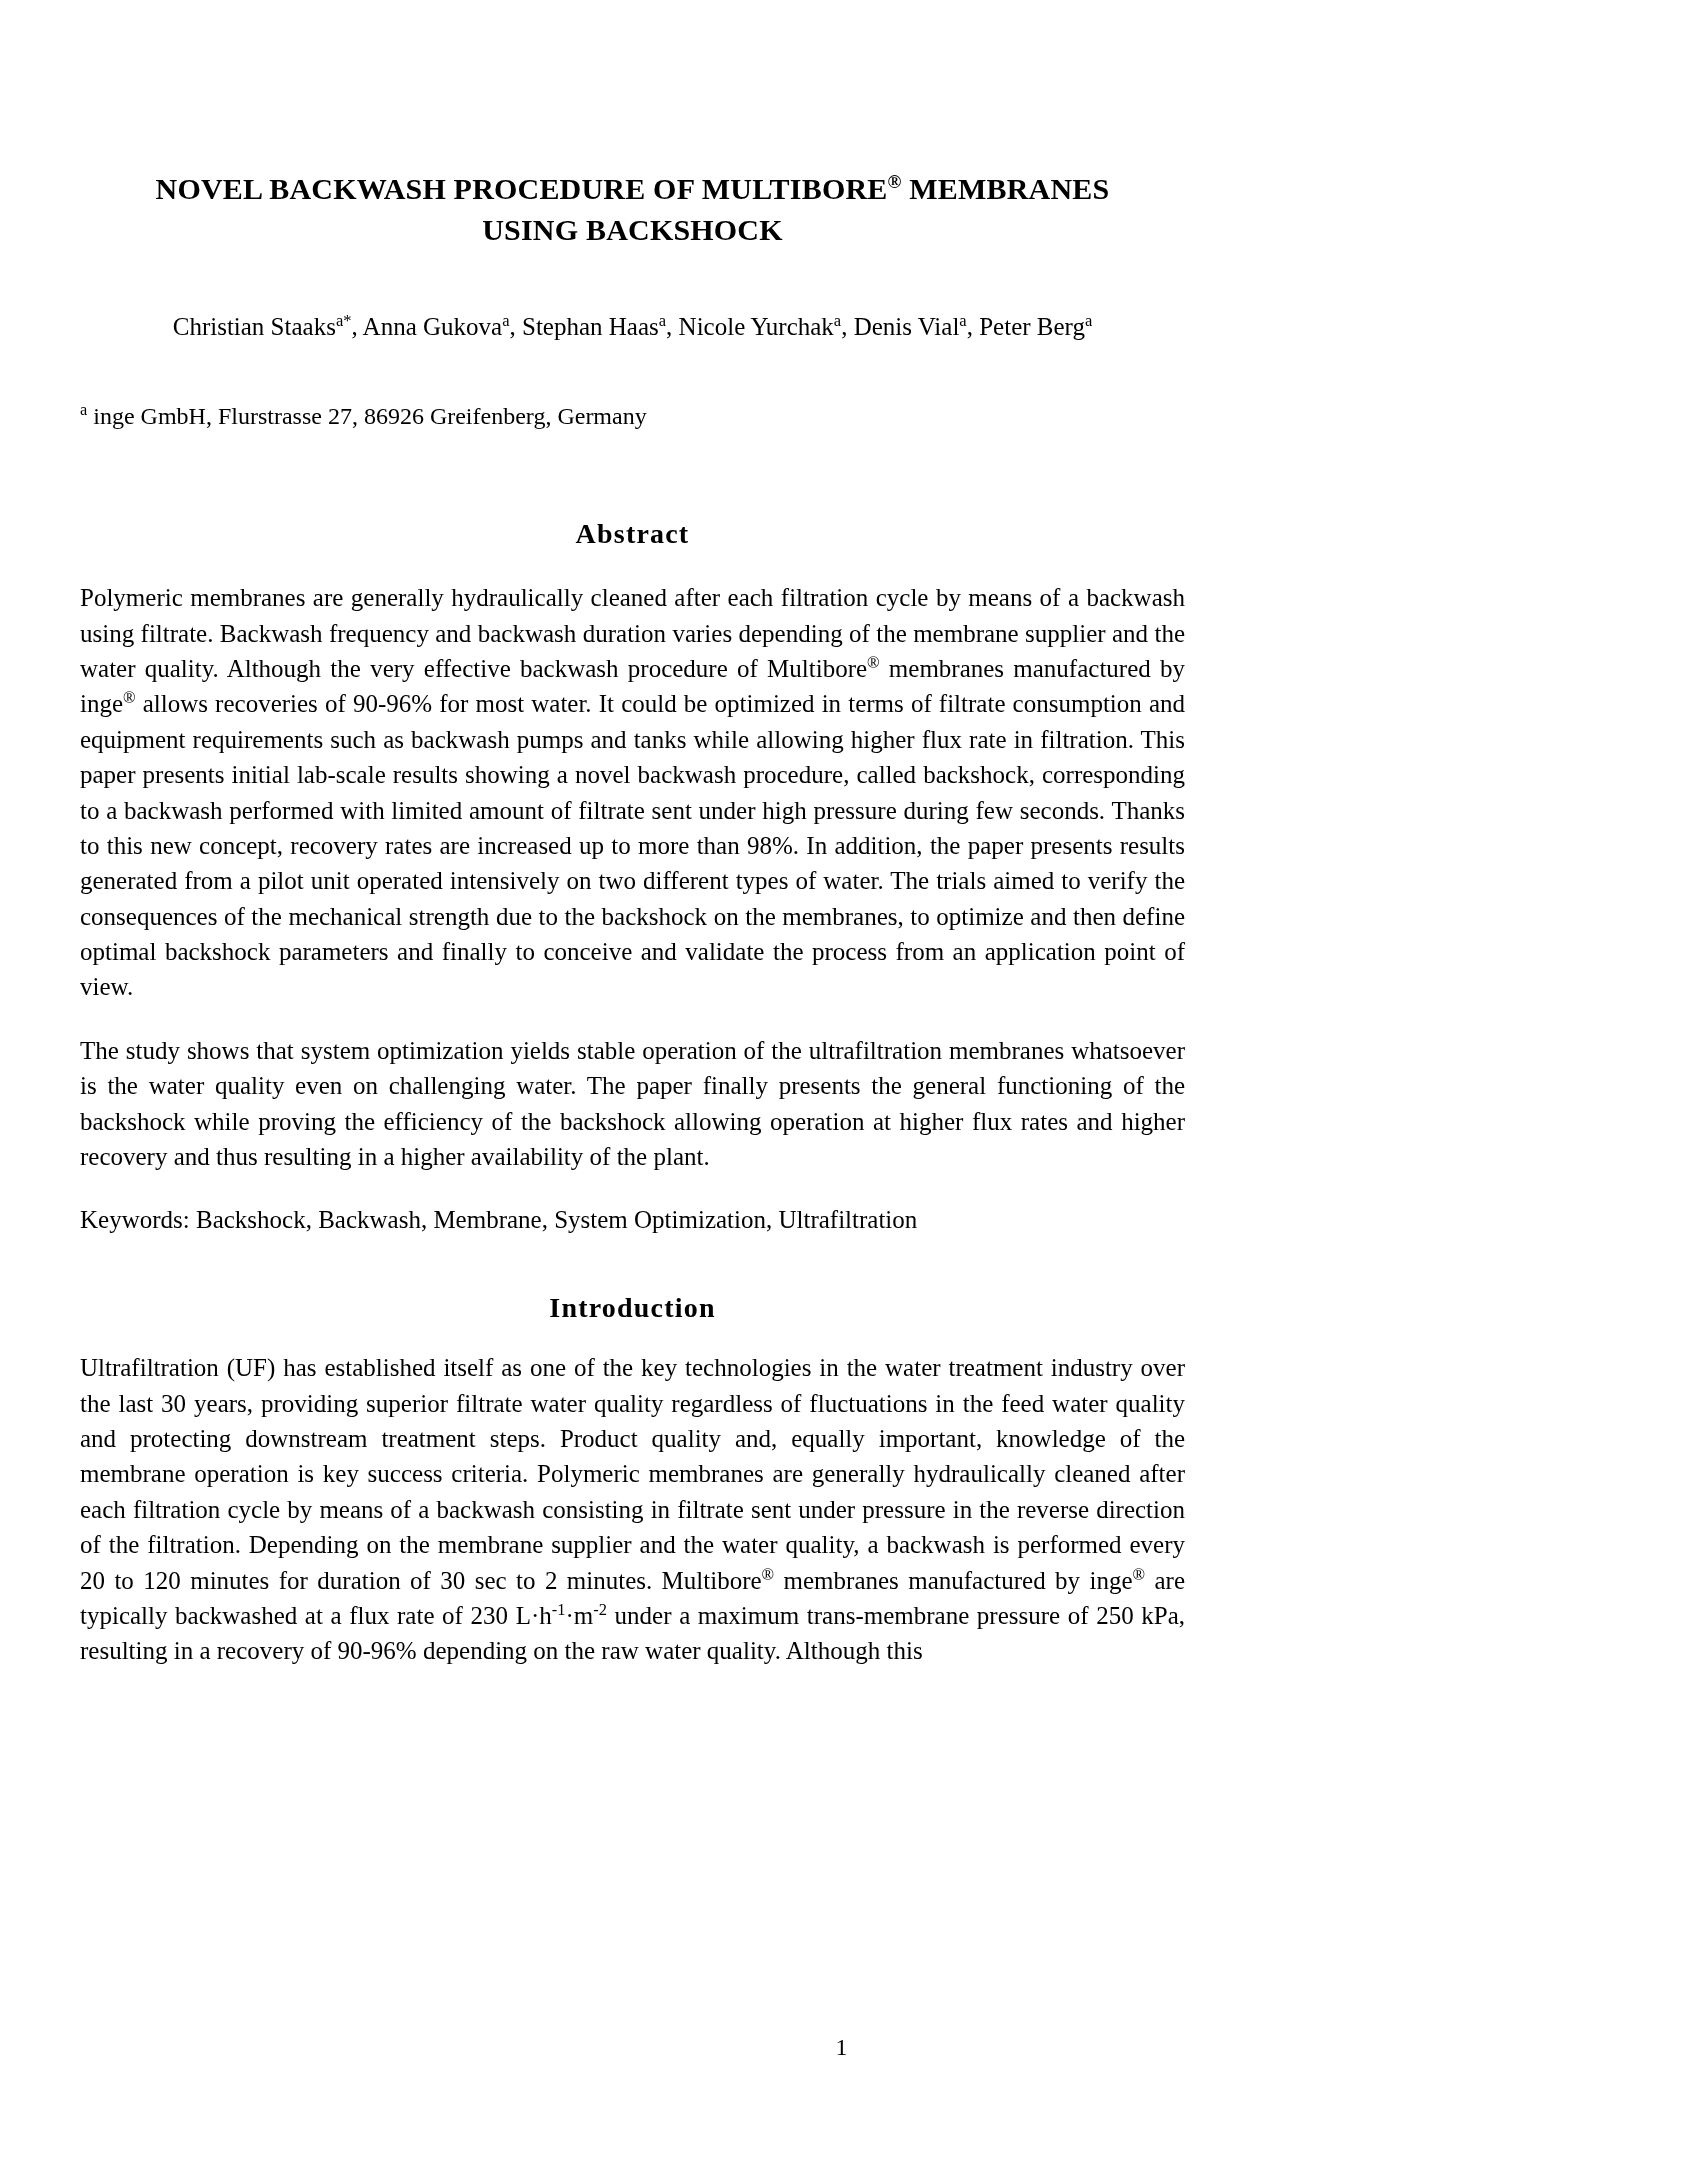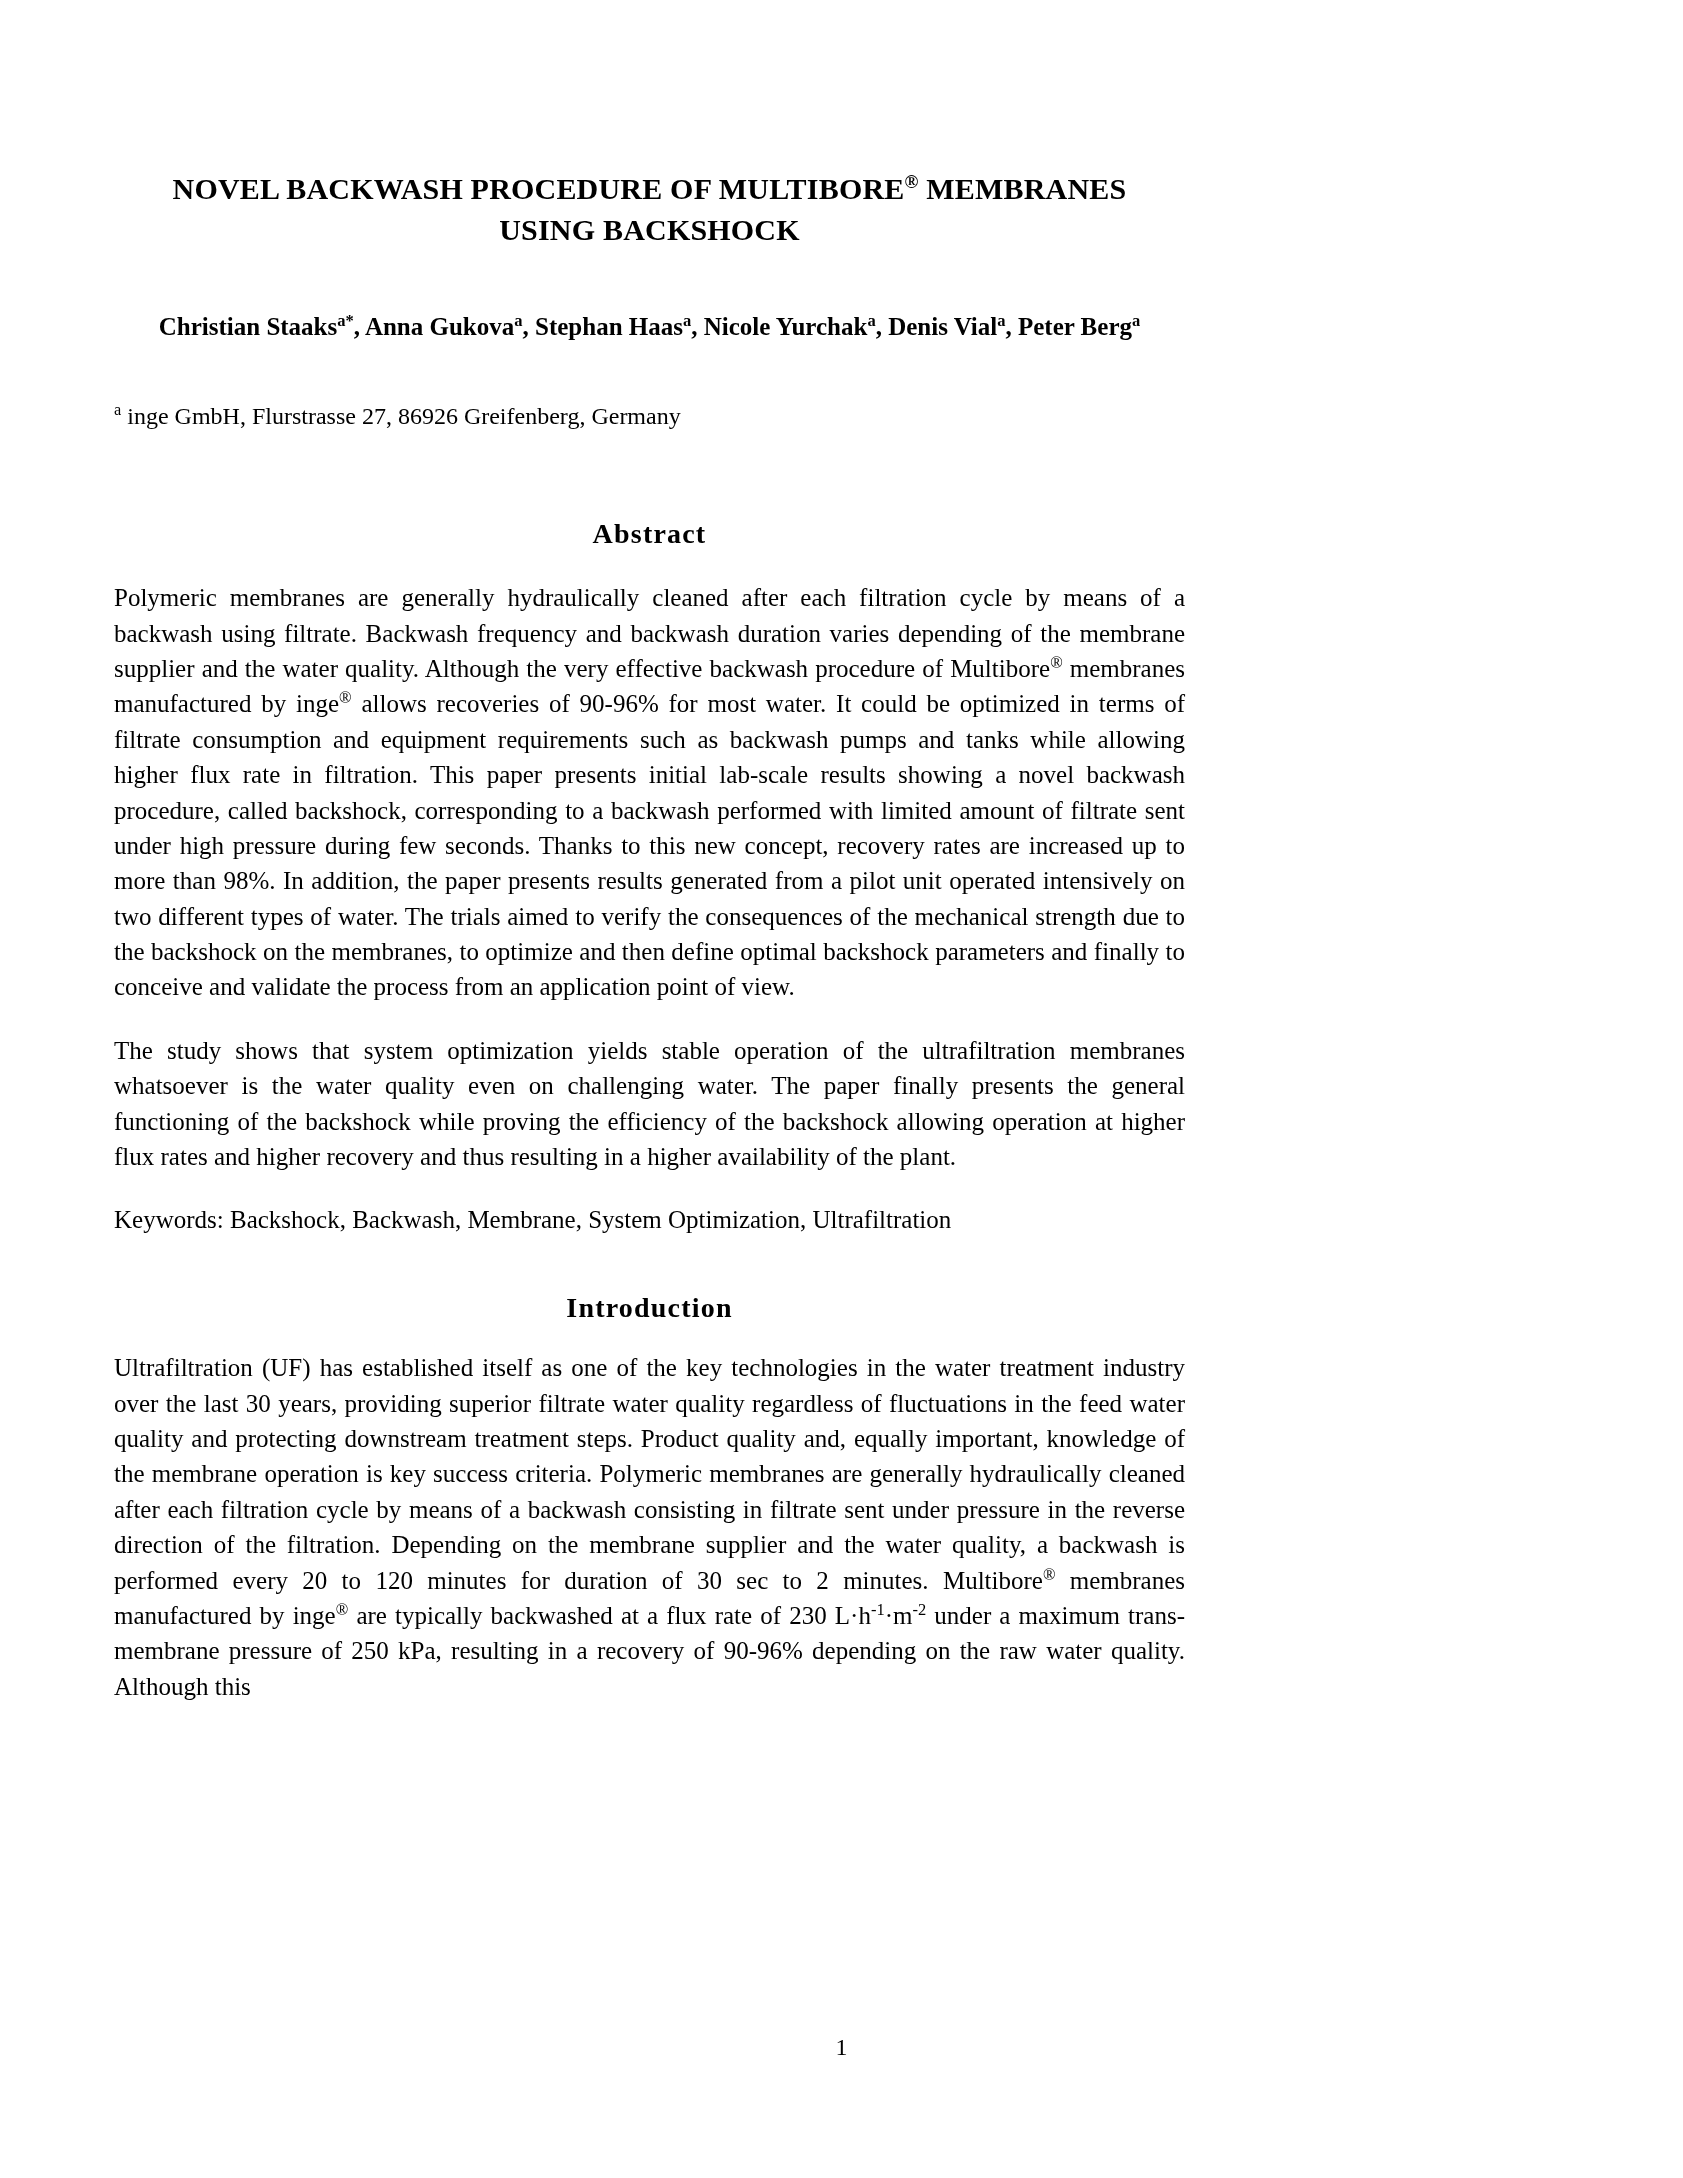--- a/index.html
+++ b/index.html
@@ -12,40 +12,39 @@
     height: 2178px;
     font-family: "Liberation Serif", serif;
     color: #000000;
     position: relative;
   }
   .page {
     position: relative;
     width: 1379px;
     height: 2178px;
     box-sizing: border-box;
-    padding: 168px 194px 0 114px;
+    padding: 168px 194px 0 80px;
   }
   .title {
     text-align: center;
     font-size: 30px;
     line-height: 1.38;
     letter-spacing: 0.2px;
     margin: 0 0 0 0;
   }
   .title .sup {
     font-size: 0.62em;
     vertical-align: super;
     line-height: 0;
   }
   .authors {
     text-align: center;
     font-size: 25px;
     margin-top: 59px;
     line-height: 1.35;
-    font-weight: bold;
   }
   .authors .sup {
     font-size: 0.66em;
     vertical-align: super;
     line-height: 0;
   }
   .affil {
     text-align: left;
     font-size: 24px;
     margin-top: 55px;

